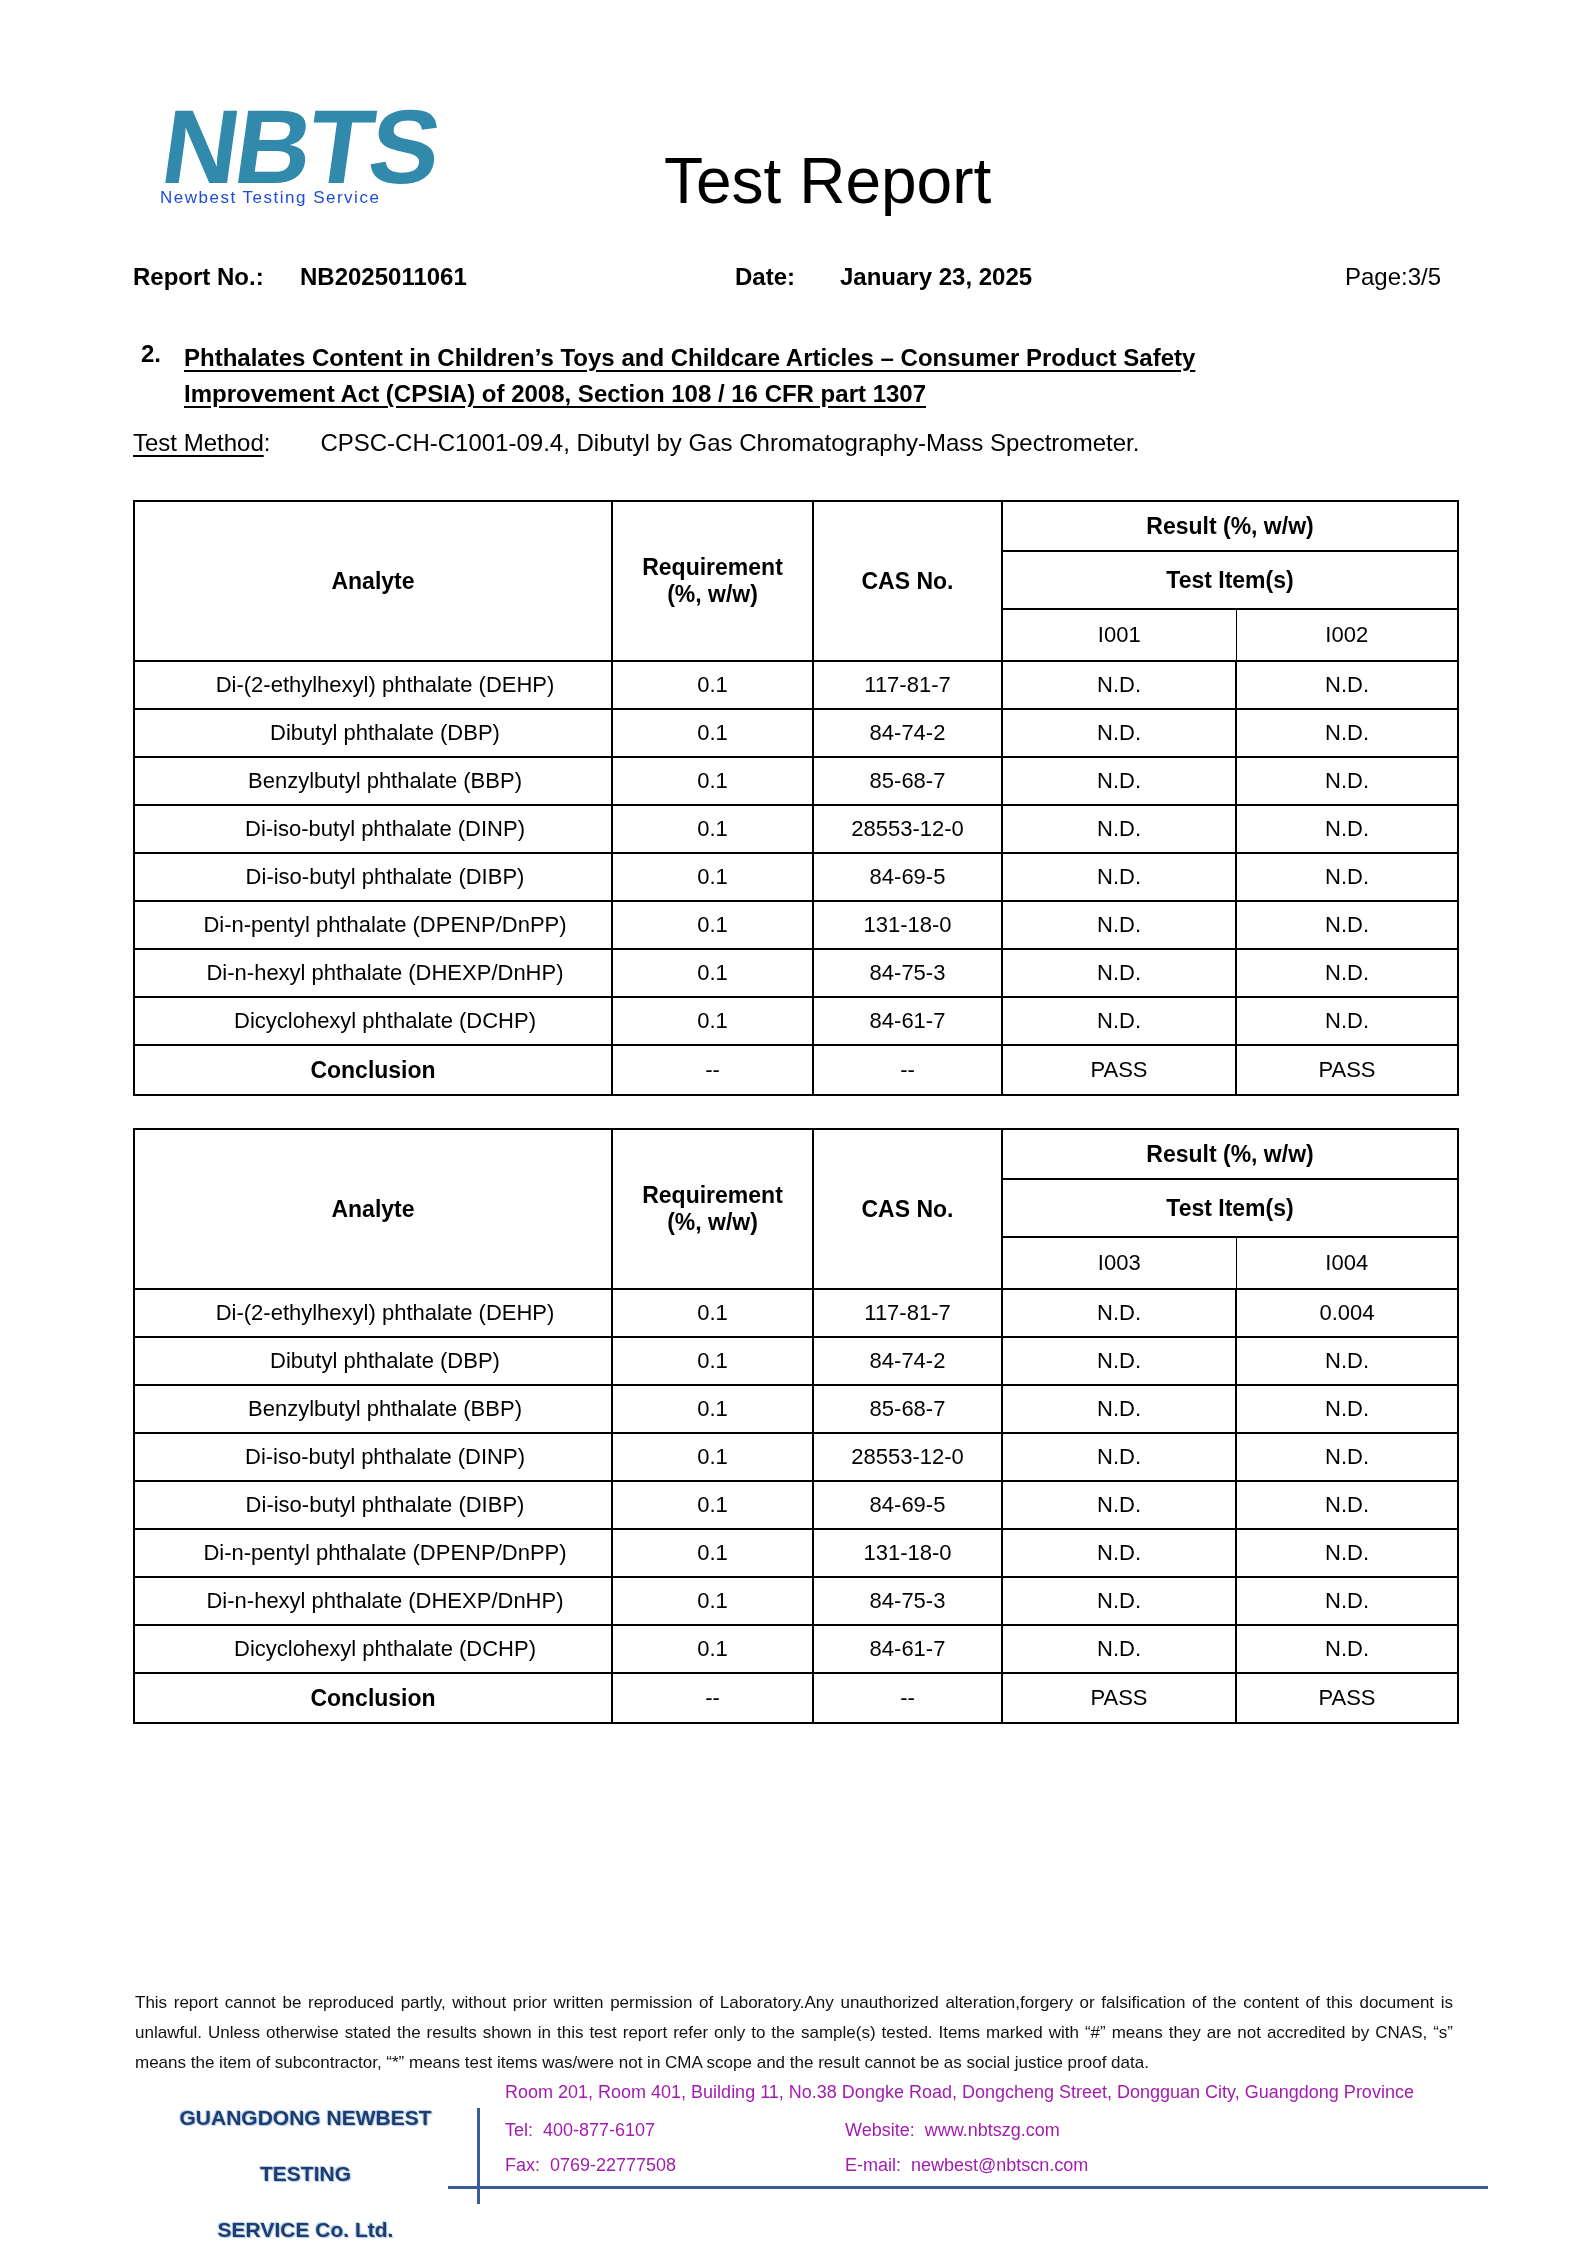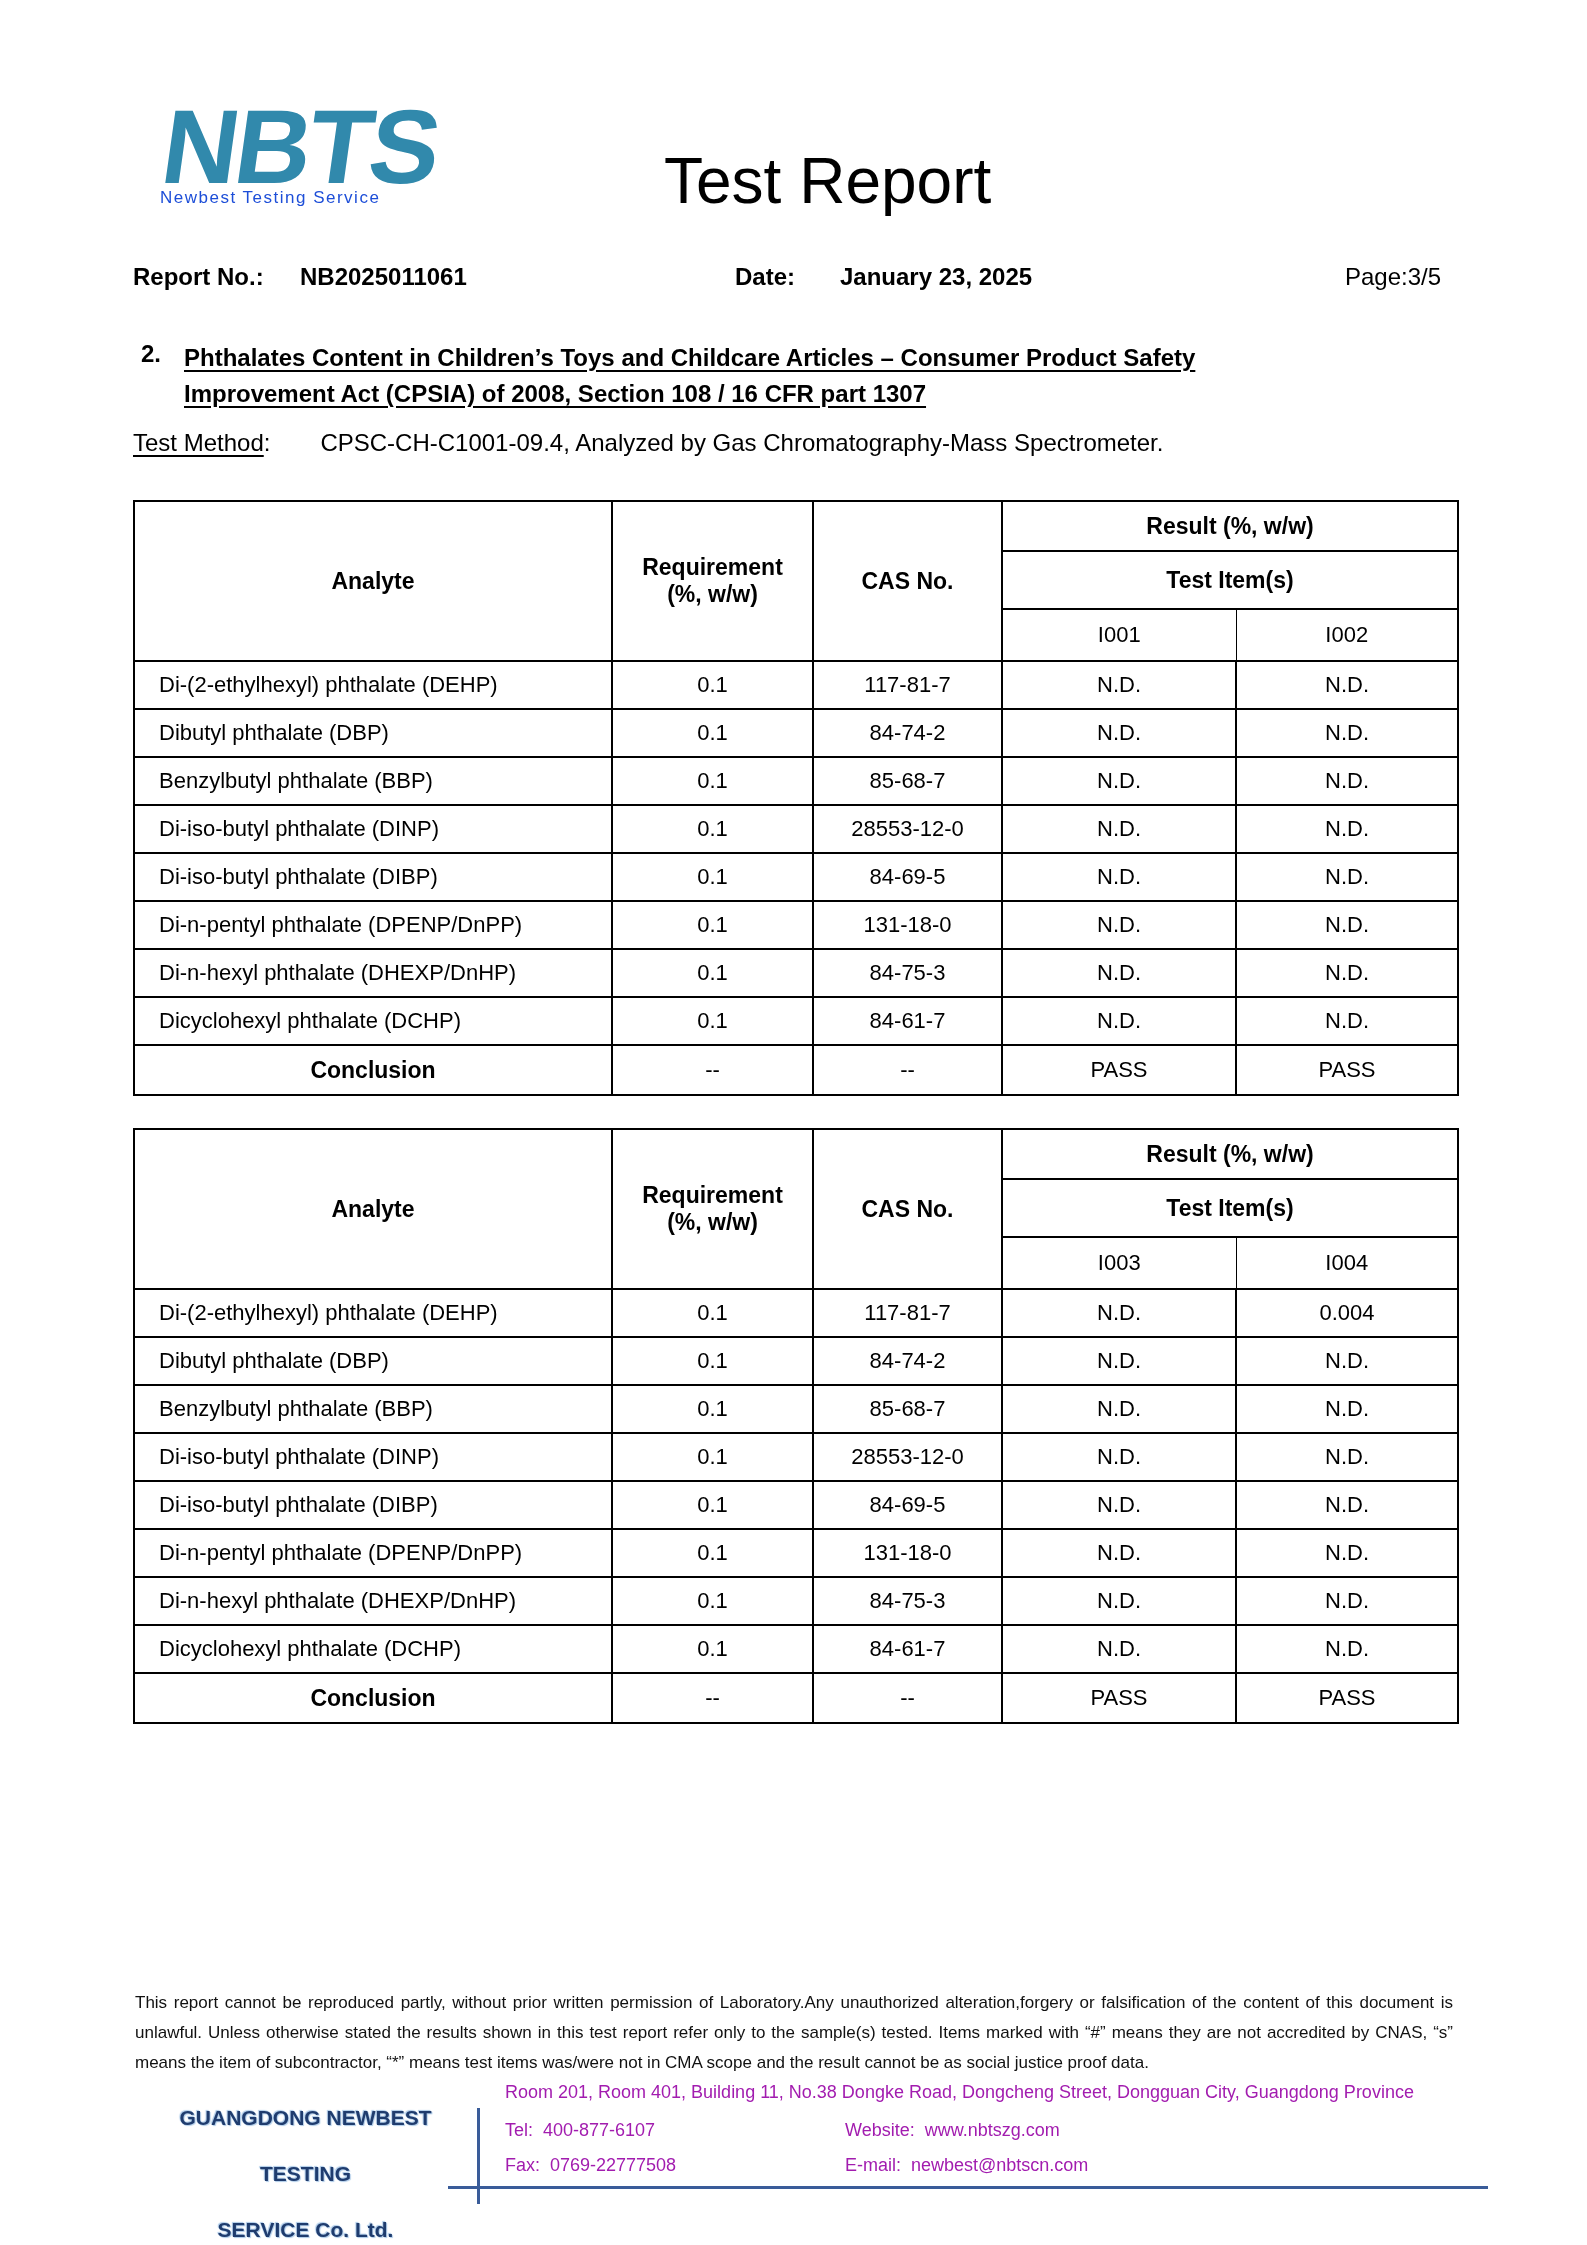--- a/index.html
+++ b/index.html
@@ -54,21 +54,21 @@
     border:2px solid #000;
     font-size:22px;text-align:center;vertical-align:middle;
     padding:0;overflow:hidden;
   }
   .rt .hb{font-weight:bold;font-size:23px;}
   .rt tr.r1 td{height:48px;}
   .rt tr.r2 td{height:56px;}
   .rt tr.r3 td{height:50px;}
   .rt tr.d td{height:46px;}
   .rt tr.concl td{height:48px;}
-  .rt td.al{text-align:left;padding-left:24px;}
+  .rt td.al{text-align:center;padding-left:24px;}
   .rt td.thinb{border-bottom-width:1px;}
   .rt tr.r3 td.ti-left{border-right-width:1px;}
   .rt tr.r3 td.ti-right{border-left-width:1px;}
   .rt tr.concl td.cb{font-weight:bold;font-size:23px;border-radius:25px;}
   
   .disc{
     position:absolute;left:135px;top:1988px;width:1318px;
     font-size:17px;line-height:30px;text-align:justify;color:#111;
   }
   .company{
@@ -101,21 +101,21 @@
   <span class="inf date-value">January 23, 2025</span>
   <span class="inf page-ind">Page:3/5</span>
 
   <div class="sec-num">2.</div>
   <div class="sec-head">
     <div class="u">Phthalates Content in Children’s Toys and Childcare Articles – Consumer Product Safety</div>
     <div class="u">Improvement Act (CPSIA) of 2008, Section 108 / 16 CFR part 1307</div>
   </div>
 
   <div class="tm">
-    <span class="u">Test Method</span><span>:</span><span class="tmv">CPSC-CH-C1001-09.4, Analyzed by Gas Chromatography-Mass Spectrometer.</span>
+    <span class="u">Test Method</span><span>:</span><span class="tmv">CPSC-CH-C1001-09.4, Dibutyl by Gas Chromatography-Mass Spectrometer.</span>
   </div>
 
   <table class="rt" id="table1">
     <colgroup>
         <col style="width:478px">
         <col style="width:201px">
         <col style="width:189px">
         <col style="width:234px">
         <col style="width:222px">
       </colgroup>

